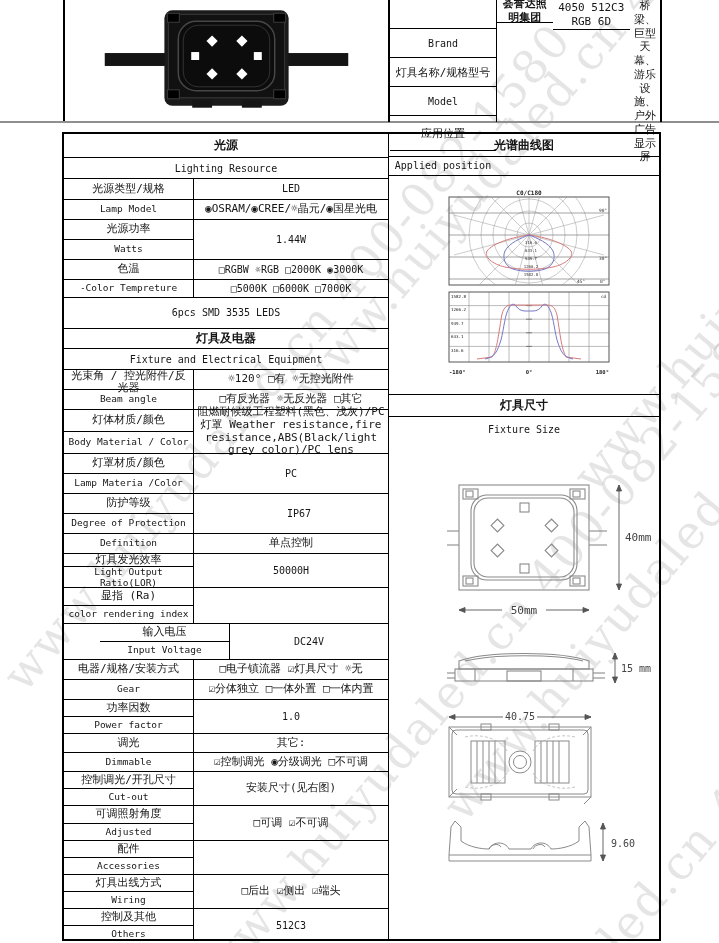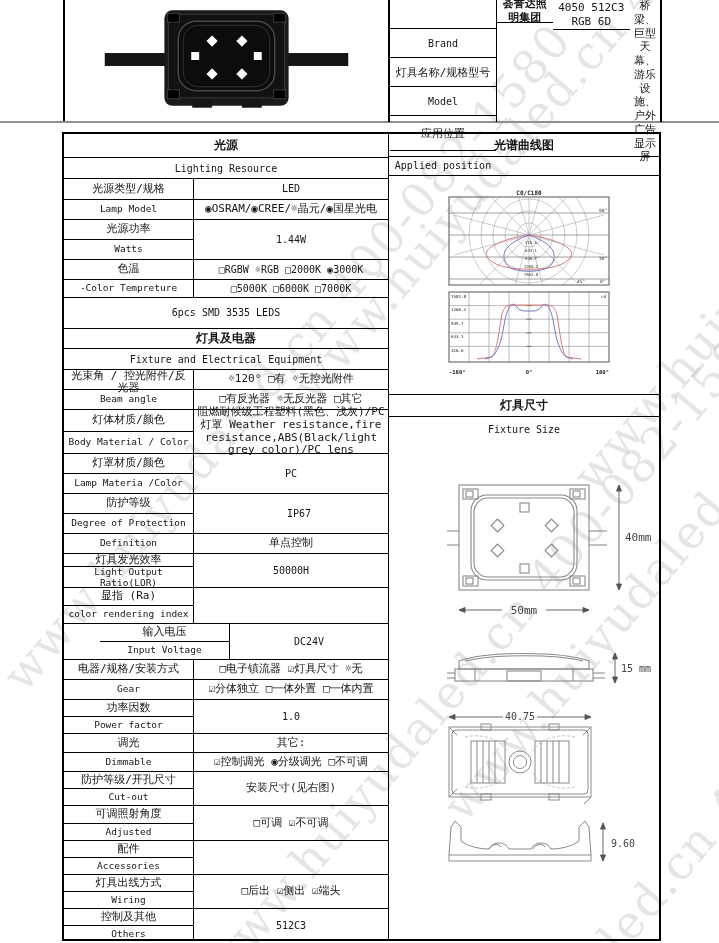--- a/index.html
+++ b/index.html
@@ -241,21 +241,21 @@
           <div class="spec-value zh">其它:</div>
         </div>
         <div class="spec-group" style="height: 19px;">
           <div class="spec-labels">
             <div class="spec-label">Dimmable</div>
           </div>
           <div class="spec-value zh">☑控制调光 ◉分级调光 □不可调</div>
         </div>
         <div class="spec-group" style="height: 34px;">
           <div class="spec-labels">
-            <div class="spec-label zh">防护等级/开孔尺寸</div>
+            <div class="spec-label zh">控制调光/开孔尺寸</div>
             <div class="spec-label">Cut-out</div>
           </div>
           <div class="spec-value zh">安装尺寸(见右图)</div>
         </div>
         <div class="spec-group" style="height: 35px;">
           <div class="spec-labels">
             <div class="spec-label zh">可调照射角度</div>
             <div class="spec-label">Adjusted</div>
           </div>
           <div class="spec-value zh">□可调 ☑不可调</div>

